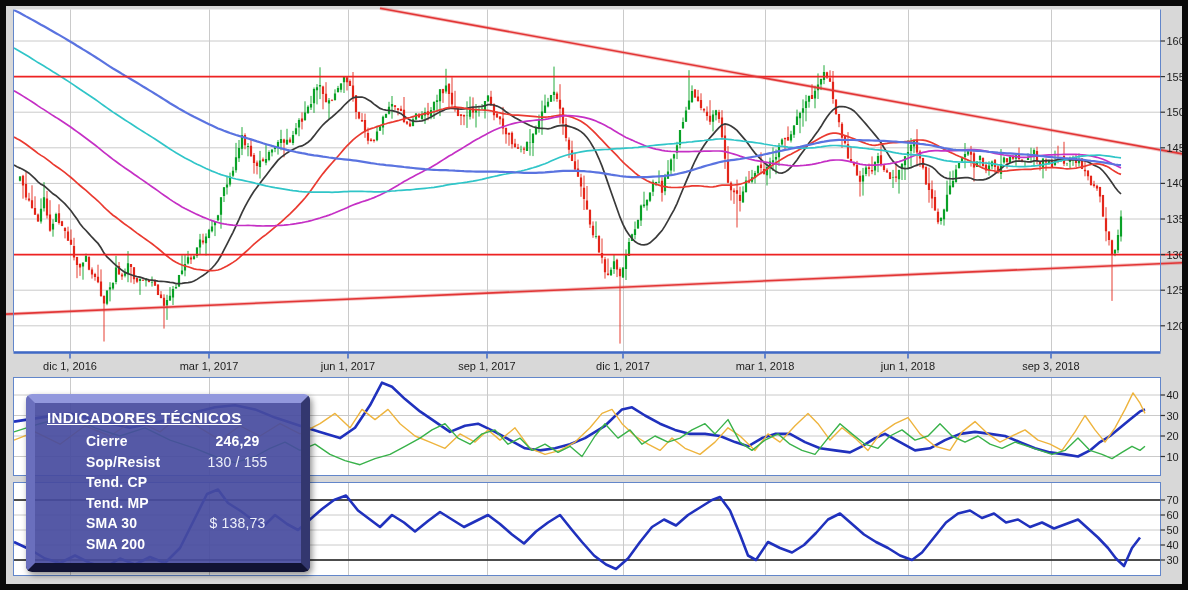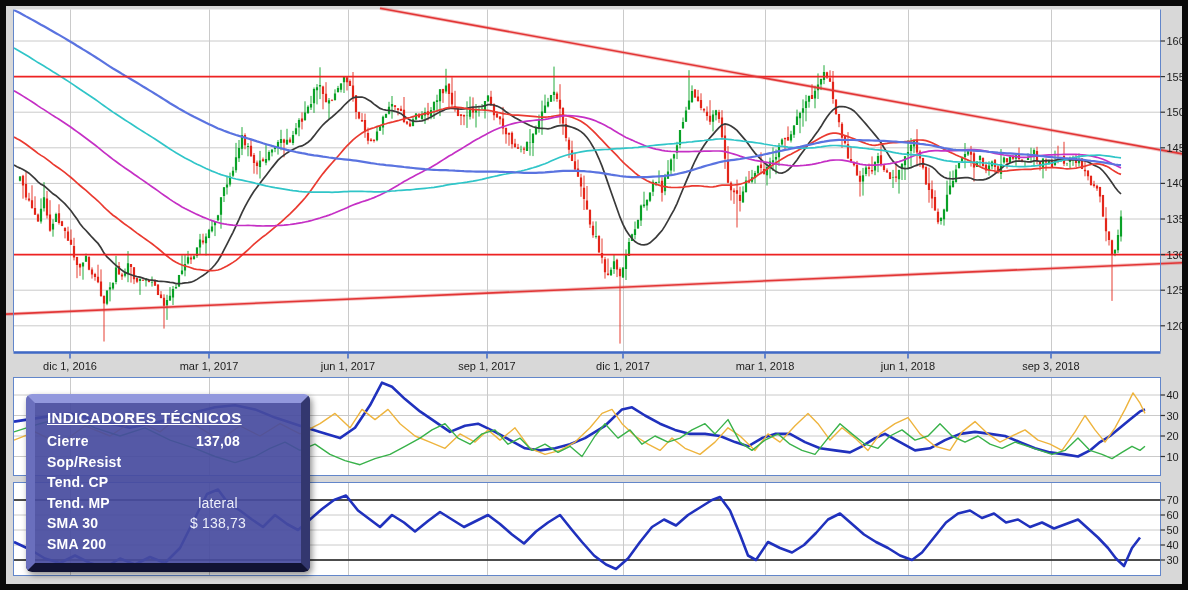--- a/index.html
+++ b/index.html
@@ -8,21 +8,21 @@
   #frame{position:absolute;inset:0;border:6px solid #0a0a0a;pointer-events:none;z-index:40;}
   #chart-svg{position:absolute;left:0;top:0;}
   #infobox{position:absolute;left:26px;top:394px;width:284px;height:178px;z-index:20;
            box-sizing:border-box;border-style:solid;border-width:9px;border-radius:6px;
            border-color:#9298dd #33376f #111333 #6a6fbd;
            background:rgba(70,75,158,0.92);color:#ffffff;
            box-shadow:2px 3px 6px rgba(0,0,0,0.45);}
   #infobox .inner{padding:4px 14px 0 12px;}
   #infobox .title{font-size:15px;font-weight:bold;letter-spacing:.4px;
                   text-decoration:underline;margin:2px 0 5px 0;white-space:nowrap;}
-  .row{display:flex;font-size:14px;line-height:20.5px;}
+  .row{display:flex;font-size:14px;line-height:20.5px;margin-left:39px;}
   .row .lbl{width:102px;font-weight:bold;letter-spacing:.2px;}
   .row .val{flex:1;text-align:center;color:#edeffa;letter-spacing:.2px;}
   .row.strong .val{font-weight:bold;color:#ffffff;}
 </style>
 </head>
 <body>
 
 <div id="canvas">
   <svg id="chart-svg" width="1188" height="590">
       <defs>
@@ -175,31 +175,31 @@
         <line x1="1160.5" y1="560" x2="1165" y2="560" stroke="#333333" stroke-width="1.2"></line>
         <text x="1166.5" y="564" text-anchor="start">30</text>
       </g>
     </svg>
 
   <div id="infobox">
     <div class="inner">
       <div class="title">INDICADORES TÉCNICOS</div>
       <div class="row strong">
         <span class="lbl">Cierre</span>
-        <span class="val">137,08</span>
+        <span class="val">246,29</span>
       </div>
       <div class="row">
         <span class="lbl">Sop/Resist</span>
+        <span class="val">130 / 155</span>
       </div>
       <div class="row">
         <span class="lbl">Tend. CP</span>
       </div>
       <div class="row">
         <span class="lbl">Tend. MP</span>
-        <span class="val">lateral</span>
       </div>
       <div class="row">
         <span class="lbl">SMA 30</span>
         <span class="val">$ 138,73</span>
       </div>
       <div class="row">
         <span class="lbl">SMA 200</span>
       </div>
     </div>
   </div>

